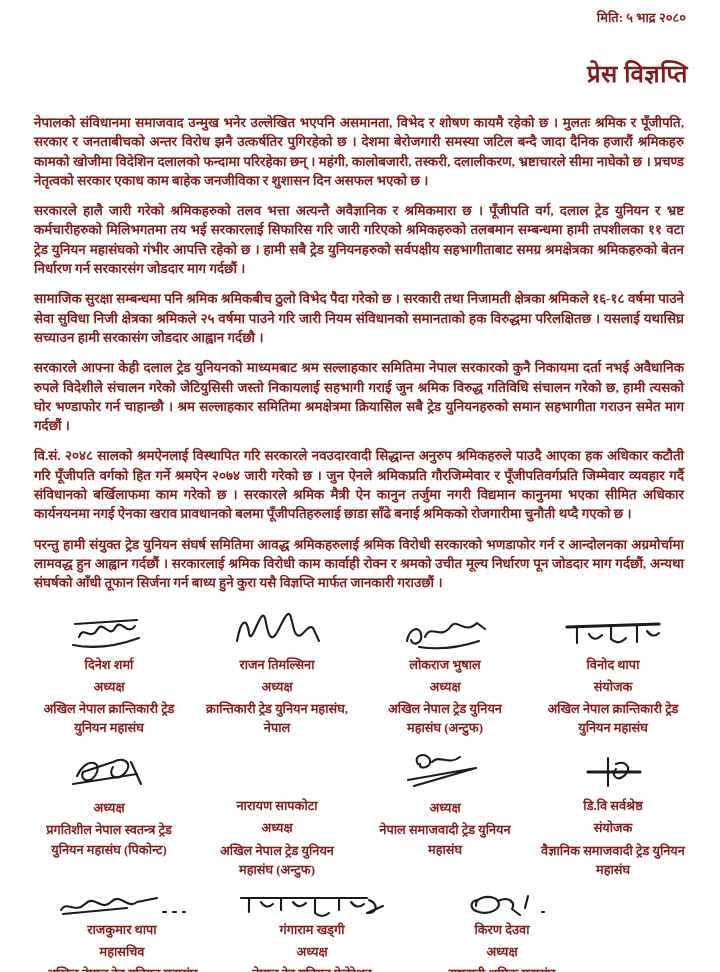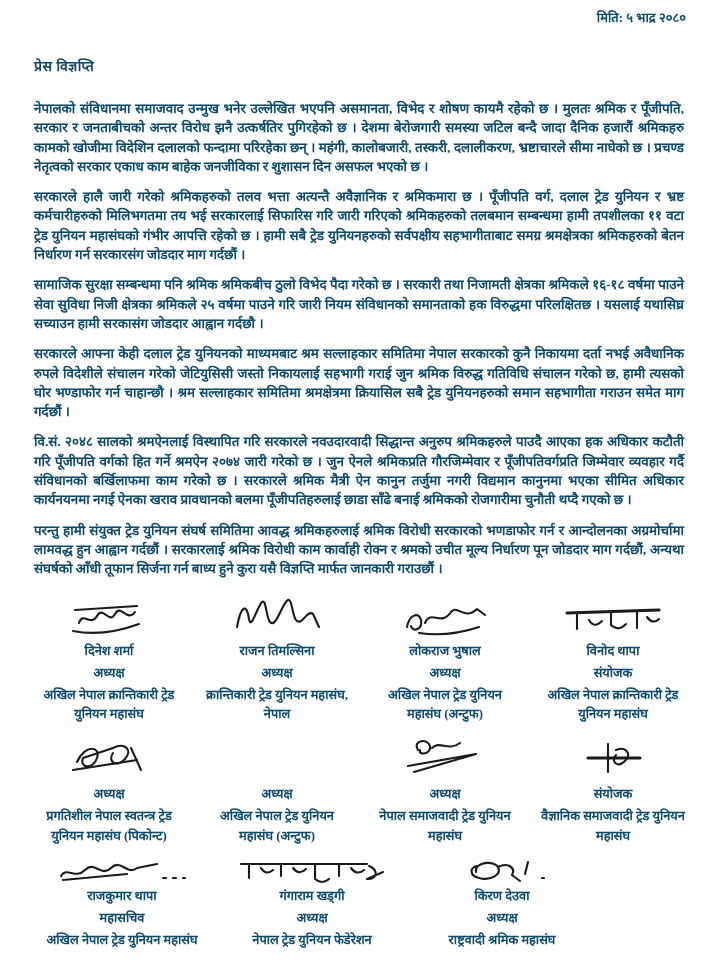--- a/index.html
+++ b/index.html
@@ -1,35 +1,35 @@
 <!DOCTYPE html>
 <html><head>
 <meta charset="utf-8">
 <style>
   html,body{margin:0;padding:0;background:#e8e8e8;}
   .page{
     position:relative;
     width:720px;height:972px;
     margin:0 auto;
     background:#ffffff;
-    color:#0c4a6e;
+    color:#7f1d1d;
     font-family:"Liberation Serif","DejaVu Serif",serif;
     box-sizing:border-box;
     padding:8px 32px 10px 34px;
     overflow:hidden;
   }
   .date-line{
     text-align:right;
     font-size:13px;
     font-weight:700;
     padding-right:2px;
   }
   .doc-title{
-    text-align:left;
-    font-size:14px;
+    text-align:right;
+    font-size:24px;
     font-weight:800;
     margin-top:30px;
     margin-bottom:24px;
     letter-spacing:.5px;
   }
   .body-text p{
     margin:0 4px 11px 0;
     font-size:13.4px;
     font-weight:600;
     line-height:1.44;
@@ -154,20 +154,21 @@
             <path class="stroke" d="M64,8 L74,30"></path>
           </svg>
         </div>
         <div class="sig-role">अध्यक्ष</div>
         <div class="sig-org">प्रगतिशील नेपाल स्वतन्त्र ट्रेड युनियन महासंघ (पिकोन्ट)</div>
       </div>
 
       <div class="sig-block">
 
         <div class="sig-img"></div>
+        <div class="sig-name">नारायण सापकोटा</div>
         <div class="sig-role">अध्यक्ष</div>
         <div class="sig-org">अखिल नेपाल ट्रेड युनियन महासंघ (अन्टुफ)</div>
       </div>
 
       <div class="sig-block">
         <div class="sig-img">
           <svg width="86" height="48" viewBox="0 0 86 40">
             <path class="stroke" d="M16,12 C10,2 26,0 28,8 C30,16 16,18 18,12"></path>
             <path class="stroke" d="M30,10 C38,2 46,14 58,5"></path>
             <path class="stroke" d="M6,28 L74,16 L12,34"></path>
@@ -178,20 +179,21 @@
       </div>
 
       <div class="sig-block">
         <div class="sig-img">
           <svg width="70" height="46" viewBox="0 0 70 38">
             <path class="stroke" d="M30,4 V32"></path>
             <path class="stroke stroke--thick" d="M10,18 H62"></path>
             <path class="stroke" d="M38,10 C48,6 54,14 47,21 C40,28 32,22 38,15"></path>
           </svg>
         </div>
+        <div class="sig-name">डि.वि सर्वश्रेष्ठ</div>
         <div class="sig-role">संयोजक</div>
         <div class="sig-org">वैज्ञानिक समाजवादी ट्रेड युनियन महासंघ</div>
       </div>
     </div>
 
     <div class="sig-row sig-row--three">
 
       <div class="sig-block">
         <div class="sig-img">
           <svg width="130" height="28" viewBox="0 0 130 24">

